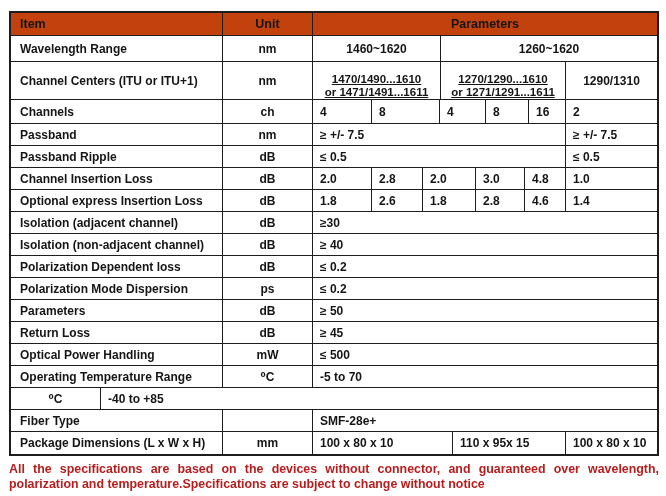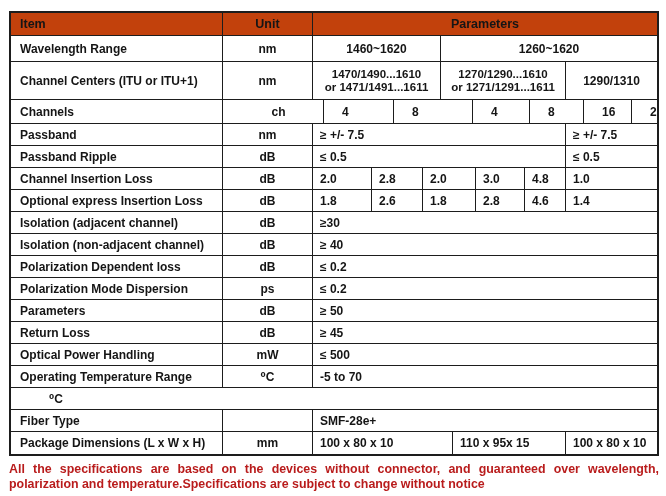--- a/index.html
+++ b/index.html
@@ -24,34 +24,34 @@
     font-size:12px;font-weight:bold;
     overflow:hidden;white-space:nowrap;
   }
   .cell:last-child{border-right:none;}
   .hdr{background:#c2410c;}
   .hdr .cell{font-size:12.5px;}
   
   .h-hdr{height:23px;}
   .h-wr{height:26px;}
   .h-cc{height:38px;}
-  .h-ch{height:24px;gap:11px;}
+  .h-ch{height:24px;}
   .h-std{height:22px;}
   
   .c-item{width:212px;padding-left:9px;justify-content:flex-start;}
   .c-unit{width:90px;justify-content:center;}
   .c-val{padding-left:7px;justify-content:flex-start;}
   .c-ctr{justify-content:center;padding-left:0;}
   .fill{flex:1 1 auto;text-align:center;}
   .w128{width:128px;}.w125{width:125px;}
   .w59{width:59px;}.w68{width:68px;}.w46{width:46px;}.w43{width:43px;}.w37{width:37px;}
   .w51{width:51px;}.w53{width:53px;}.w49{width:49px;}.w41{width:41px;}
   .w253{width:253px;}
   .w140{width:140px;}.w113{width:113px;}
-  .twolines{flex-direction:column;justify-content:center;line-height:13px;font-size:11.5px;white-space:nowrap;}
+  .twolines{flex-direction:column;justify-content:flex-end;line-height:13px;font-size:11.5px;white-space:nowrap;text-decoration:underline;}
   .footnote{
     width:650px;margin-top:6px;
     font-size:12.4px;font-weight:bold;line-height:14.5px;
     text-align:justify;color:#b91c1c;
   }
 </style>
 </head>
 <body>
 
 <div class="sheet">
@@ -174,20 +174,21 @@
     </div>
 
     <div class="row h-std">
       <div class="cell c-item">Operating Temperature Range</div>
       <div class="cell c-unit">⁰C</div>
       <div class="cell c-val fill">-5 to 70</div>
     </div>
 
     <div class="row h-std">
       <div class="cell c-unit">⁰C</div>
+      <div class="cell c-val fill">-40 to +85</div>
     </div>
 
     <div class="row h-std">
       <div class="cell c-item">Fiber Type</div>
       <div class="cell c-unit"></div>
       <div class="cell c-val fill">SMF-28e+</div>
     </div>
 
     <div class="row h-std">
       <div class="cell c-item">Package Dimensions (L x W x H)</div>

